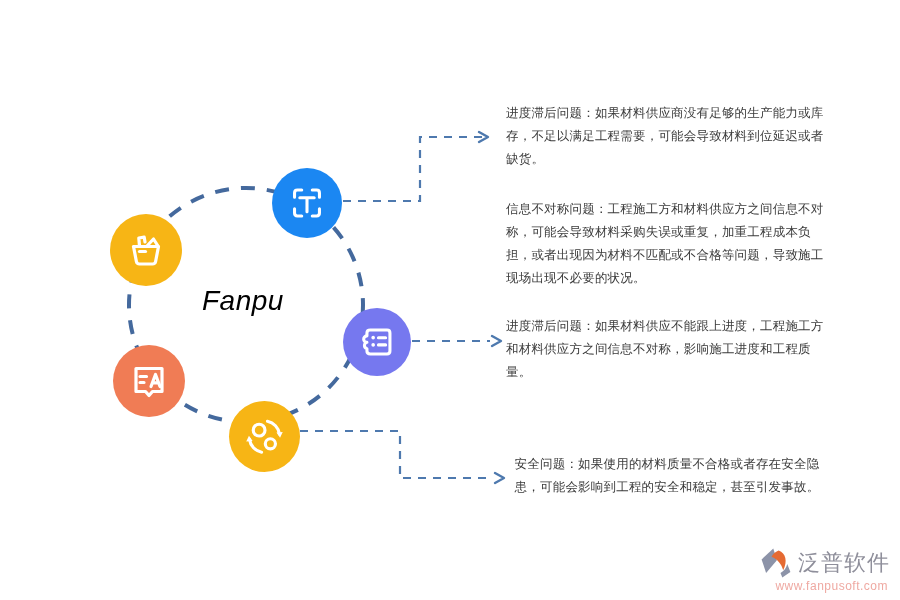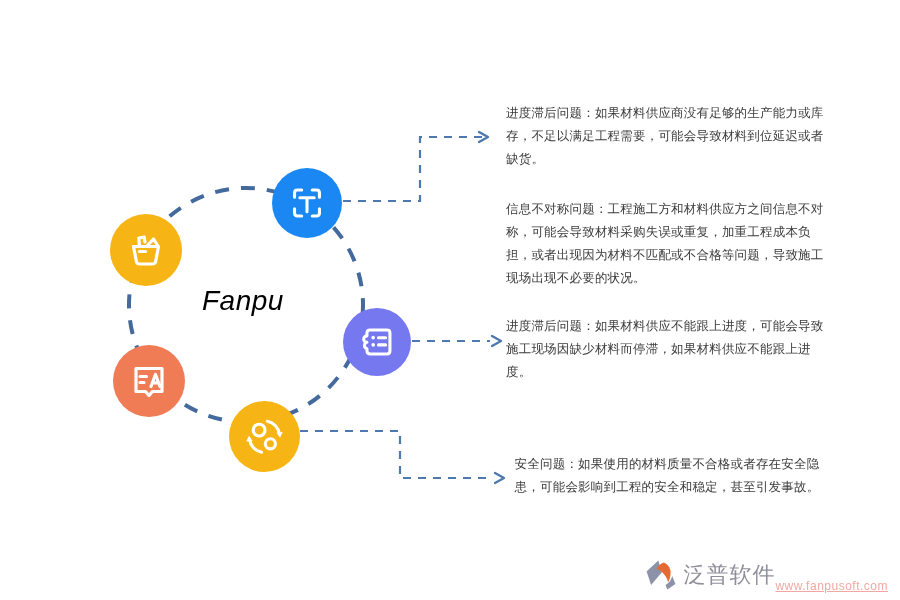--- a/index.html
+++ b/index.html
@@ -25,25 +25,25 @@
   }
   .note{
     position:absolute;left:506px;width:322px;font-size:12.5px;line-height:23px;
     color:#3a3a3a;letter-spacing:0.2px;
   }
   #note-0{top:102px;}
   #note-1{top:198px;}
   #note-2{top:315px;}
   #note-3{top:453px;text-align:center;}
   .watermark{
-    position:absolute;right:10px;bottom:7px;display:flex;flex-direction:row;align-items:flex-end;
+    position:absolute;right:10px;bottom:7px;display:flex;flex-direction:column;align-items:flex-end;
   }
   .wm-row{display:flex;align-items:center;gap:4px;}
   .wm-brand{font-size:22px;color:#8f8f9b;letter-spacing:1px;}
-  .wm-url{font-size:12px;color:#efa9a2;letter-spacing:0.5px;margin-top:-2px;margin-right:2px;text-decoration:underline;}
+  .wm-url{font-size:12px;color:#efa9a2;letter-spacing:0.5px;margin-top:-2px;margin-right:2px;}
 </style>
 </head>
 <body>
 
 <div class="canvas">
 
   <svg class="lines" viewBox="0 0 900 600">
     <circle class="dashring" cx="246" cy="305" r="117"></circle>
     <path class="conn" d="M343 201 H420 V137 H484"></path>
     <path class="head" d="M479 132 L488 137 L479 142"></path>
@@ -97,21 +97,21 @@
       <path class="icf" d="M39.9 25.2 L36.2 19.9 L42.6 19.5 Z"></path>
       <path class="ic" d="M21 40 A15.5 15.5 0 0 1 8.7 27"></path>
       <path class="icf" d="M8.1 23.3 L11.8 28.6 L5.4 29 Z"></path>
     </svg>
   </div>
 
   <div class="center-label">Fanpu</div>
 
   <div class="note" id="note-0">进度滞后问题：如果材料供应商没有足够的生产能力或库存，不足以满足工程需要，可能会导致材料到位延迟或者缺货。</div>
   <div class="note" id="note-1">信息不对称问题：工程施工方和材料供应方之间信息不对称，可能会导致材料采购失误或重复，加重工程成本负担，或者出现因为材料不匹配或不合格等问题，导致施工现场出现不必要的状况。</div>
-  <div class="note" id="note-2">进度滞后问题：如果材料供应不能跟上进度，可能会导致施工现场因缺少材料而停滞，如果材料供应不能跟上进度。</div>
+  <div class="note" id="note-2">进度滞后问题：如果材料供应不能跟上进度，工程施工方和材料供应方之间信息不对称，影响施工进度和工程质量。</div>
   <div class="note" id="note-3">安全问题：如果使用的材料质量不合格或者存在安全隐患，可能会影响到工程的安全和稳定，甚至引发事故。</div>
 
   <div class="watermark">
     <div class="wm-row">
       <svg width="36" height="36" viewBox="0 0 40 40">
         <path d="M4 16 L17 4 L21 17 L9 31 Z" fill="#8c93a8"></path>
         <path d="M23 6 C31 9 33 18 28 28 C26 21 22 16 15 13 C17 9.5 20 7 23 6 Z" fill="#e56a32"></path>
         <path d="M25 31 C29 29 31.5 25 32.5 21 L36 30 L27 36 Z" fill="#8c93a8"></path>
       </svg>
       <span class="wm-brand">泛普软件</span>

